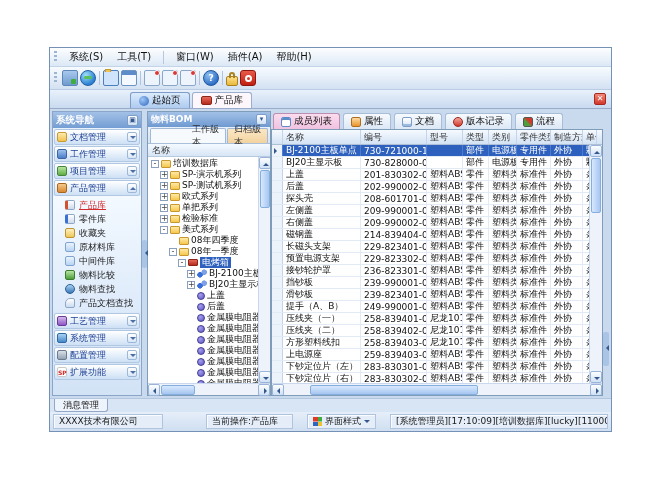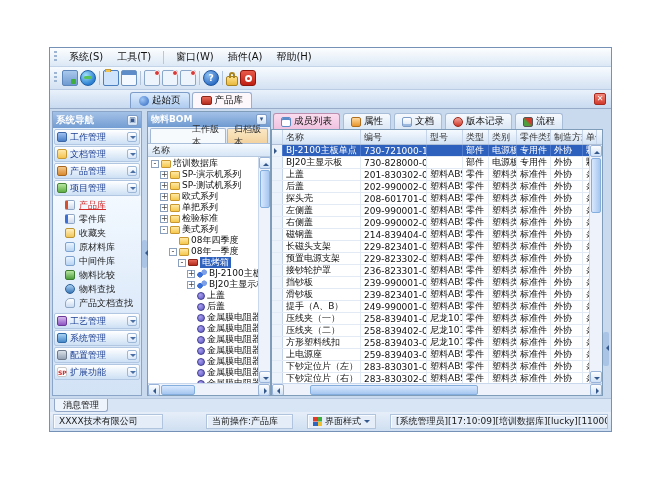--- a/index.html
+++ b/index.html
@@ -279,41 +279,41 @@
     <div class="main">
 
       <div class="sidebar">
         <div class="sb-head">
           <span>系统导航</span>
           <span class="sp"></span>
           <span class="sb-headbtn">▣</span>
         </div>
         <span>
           <div class="navsec">
+            <span class="nico t-docm"><span></span></span>
+            <span class="nlabel">文档管理</span>
+            <span class="chev"></span>
+          </div>
+
+          <div class="navsec">
             <span class="nico t-work"><span></span></span>
             <span class="nlabel">工作管理</span>
             <span class="chev"></span>
           </div>
 
           <div class="navsec">
-            <span class="nico t-docm"><span></span></span>
-            <span class="nlabel">文档管理</span>
+            <span class="nico t-proj"><span></span></span>
+            <span class="nlabel">项目管理</span>
             <span class="chev"></span>
           </div>
 
           <div class="navsec">
             <span class="nico t-prod"><span></span></span>
             <span class="nlabel">产品管理</span>
             <span class="chev up"></span>
-          </div>
-
-          <div class="navsec">
-            <span class="nico t-proj"><span></span></span>
-            <span class="nlabel">项目管理</span>
-            <span class="chev"></span>
           </div>
         </span>
         <div class="nav-items">
           <span>
             <div class="nav-item sel">
               <span class="nico t-lib-red"></span>
               <span class="ilabel">产品库</span>
             </div>
 
             <div class="nav-item">

